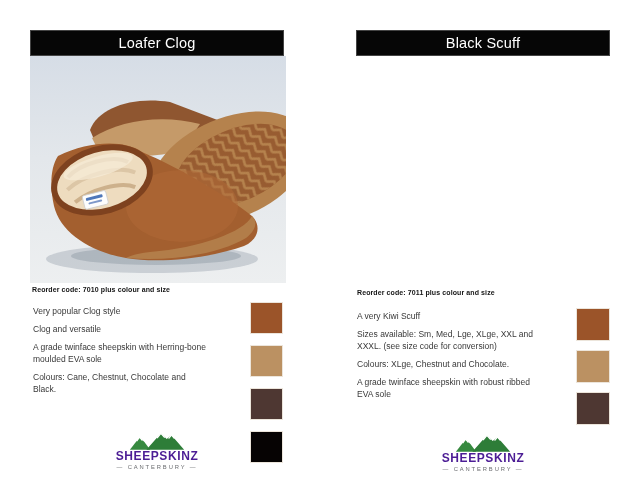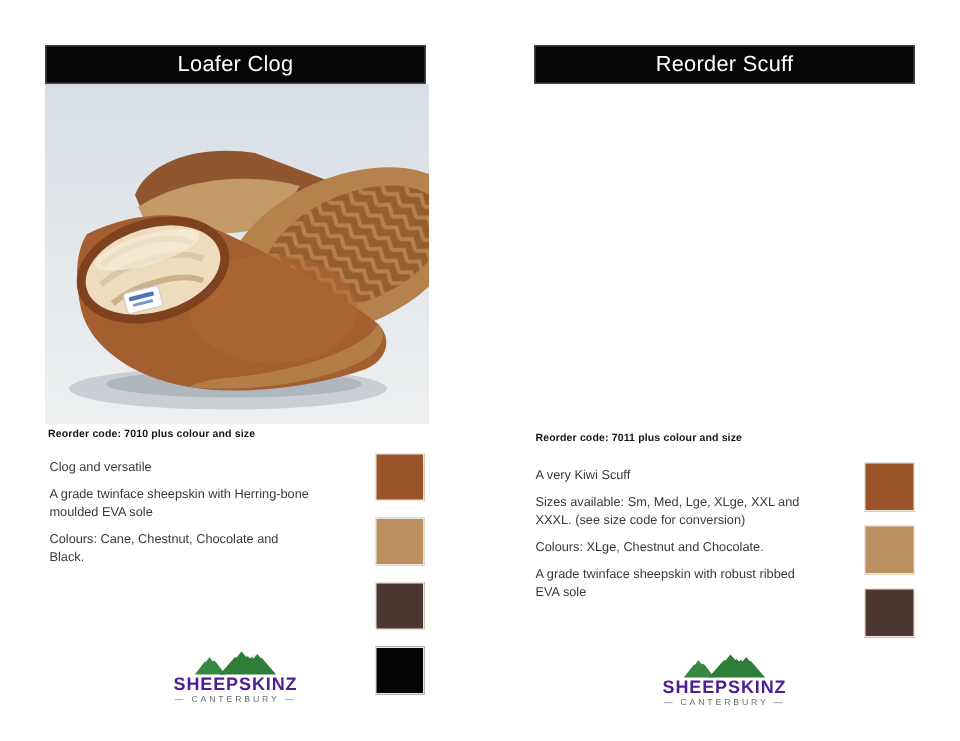--- a/index.html
+++ b/index.html
@@ -108,20 +108,21 @@
           <rect x="3" y="3" width="17" height="3" rx="1" fill="#2f5fae" opacity="0.85"></rect>
           <rect x="4.5" y="8" width="14" height="2" rx="1" fill="#7e98c9"></rect>
         </g>
       </g>
     </svg>
   </div>
 
   <div class="reorder left">Reorder code: 7010 plus colour and size</div>
 
   <div class="features left">
+    <p>Very popular Clog style</p>
     <p>Clog and versatile</p>
     <p>A grade twinface sheepskin with Herring-bone moulded EVA sole</p>
     <p>Colours: Cane, Chestnut, Chocolate and Black.</p>
   </div>
 
   <div class="swatches left">
     <div class="swatch" style="background: rgb(155, 84, 41);"></div>
     <div class="swatch" style="background: rgb(187, 145, 98);"></div>
     <div class="swatch" style="background: rgb(78, 55, 50);"></div>
     <div class="swatch" style="background: rgb(6, 3, 3);"></div>
@@ -133,21 +134,21 @@
       <path d="M11,10 L14,6 L17,9.5" stroke="#ffffff" stroke-width="1.3" fill="none"></path>
       <path d="M21,19 L36,2 L42,8 L47,4 L60,19 Z" fill="#2e7d38"></path>
       <path d="M32,7 L36,2 L40,6.5" stroke="#ffffff" stroke-width="1.4" fill="none"></path>
       <path d="M44,7.5 L47,4 L50,7.5" stroke="#ffffff" stroke-width="1.1" fill="none"></path>
     </svg>
     <div class="logo-name">SHEEPSKINZ</div>
     <div class="logo-sub">— CANTERBURY —</div>
   </div>
 
   <div class="titlebar right">
-    <span class="title-text">Reorder Scuff</span>
+    <span class="title-text">Black Scuff</span>
   </div>
 
   <div class="reorder right">Reorder code: 7011 plus colour and size</div>
 
   <div class="features right">
     <p>A very Kiwi Scuff</p>
     <p>Sizes available: Sm, Med, Lge, XLge, XXL and XXXL. (see size code for conversion)</p>
     <p>Colours: XLge, Chestnut and Chocolate.</p>
     <p>A grade twinface sheepskin with robust ribbed EVA sole</p>
   </div>

